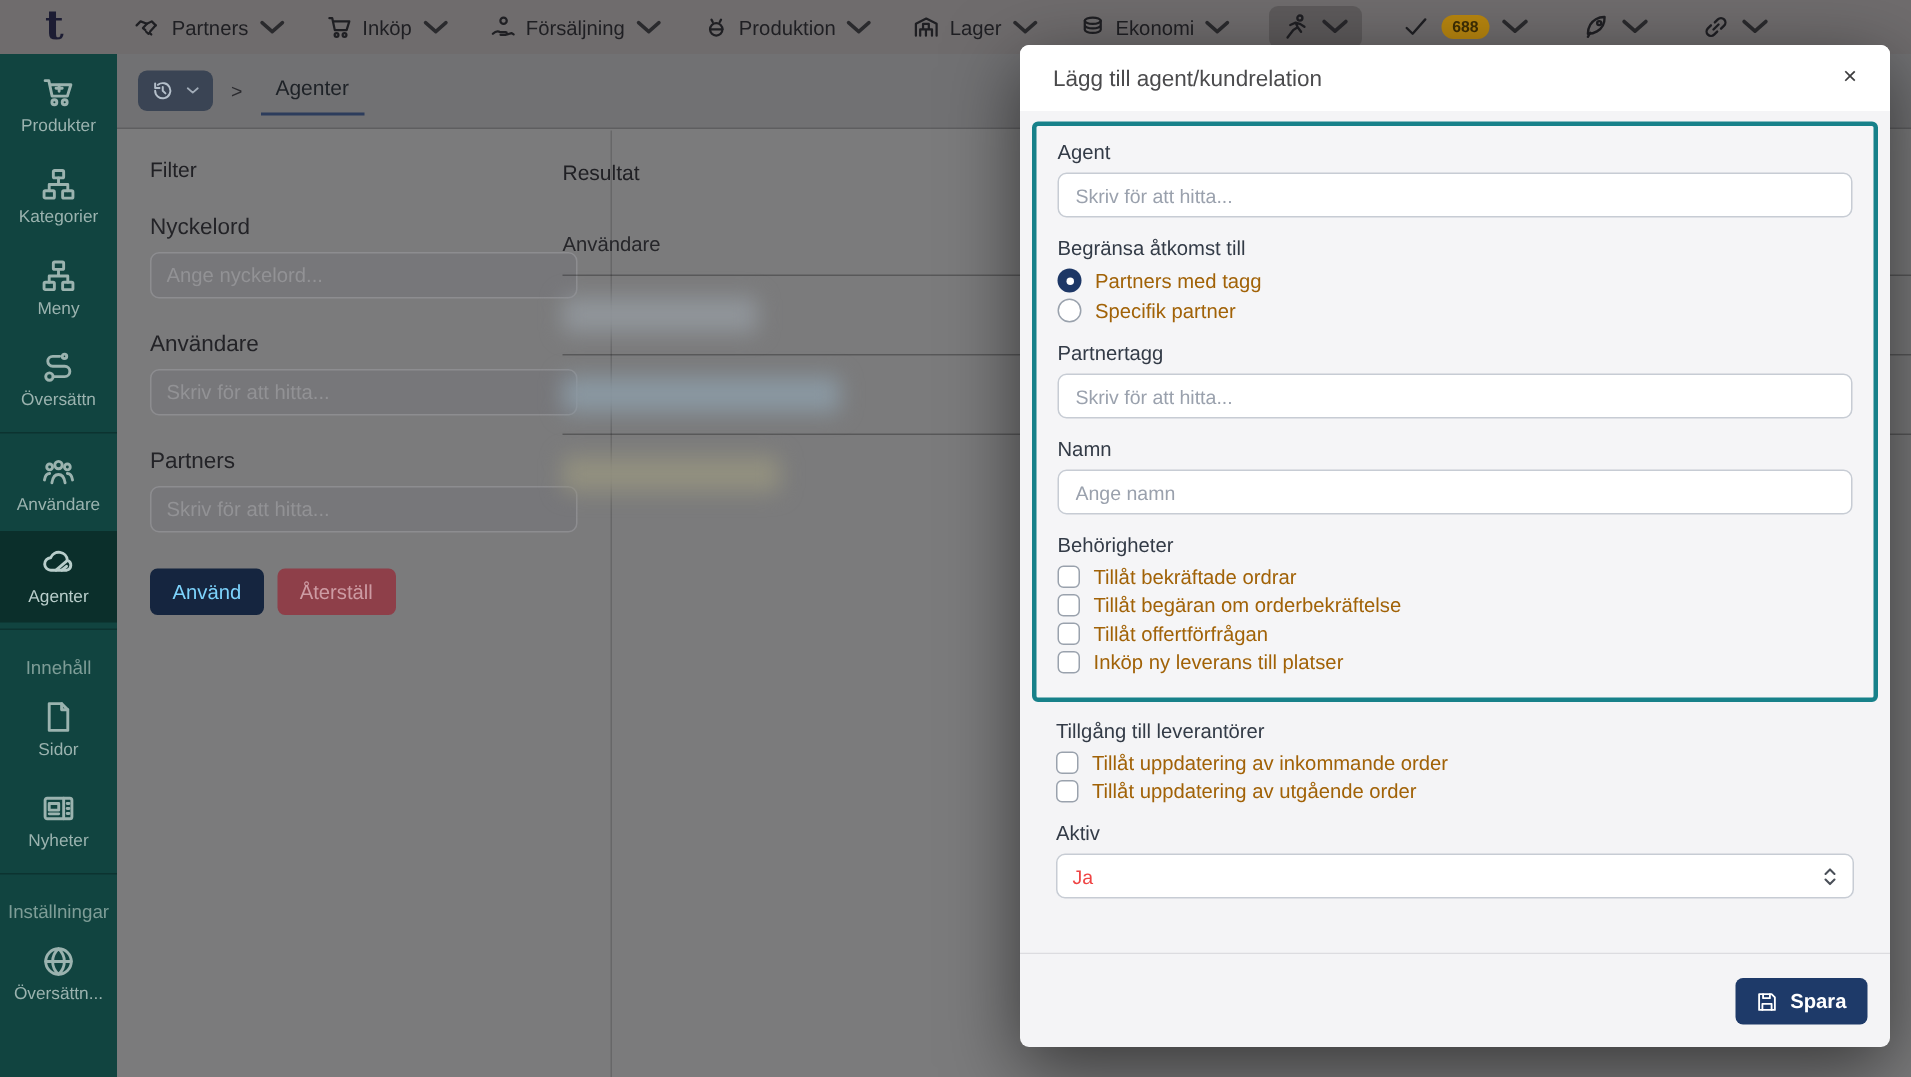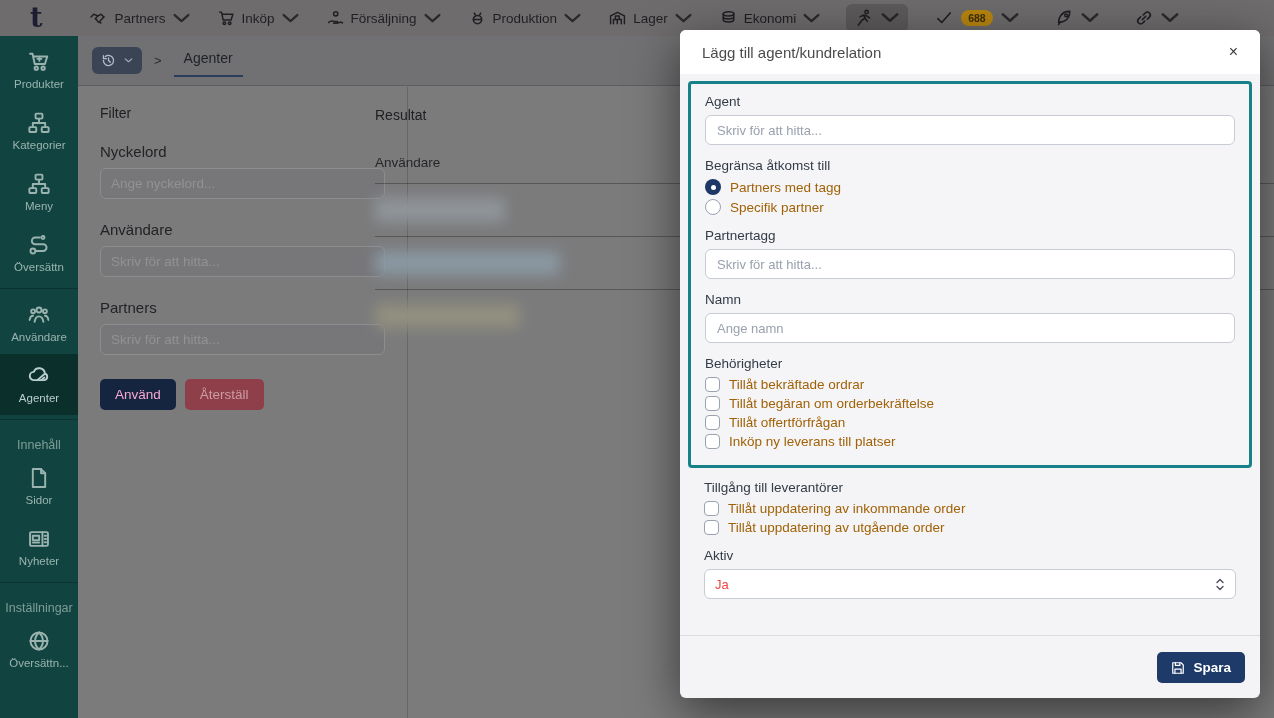--- a/index.html
+++ b/index.html
@@ -46,21 +46,21 @@
 
   .filter-panel { position:absolute; left:0; top:51px; width:330px; bottom:0;
                   border-right:1px solid rgba(0,0,0,0.16); padding:18px 22px; }
   .panel-title { font-size:14px; color:#202024; }
   .f-label { font-size:15px; color:#232327; margin:22px 0 8px; }
   .f-input { width:100%; height:31px; background:#77777a; border:1px solid #8d8d90; border-radius:6px;
              padding:0 10px; font-size:13.5px; color:#515154; font-family:inherit; }
   .f-input::placeholder { color:#929295; opacity:1; }
   .f-btnrow { display:flex; gap:9px; margin-top:24px; }
   .btn { border:none; border-radius:5px; font-size:13.5px; padding:8px 15px; cursor:pointer; font-family:inherit; }
-  .btn-apply { background:#15253f; color:#f9a8d4; }
+  .btn-apply { background:#15253f; color:#7dd3fc; }
   .btn-reset { background:#8e3f49; color:#cd9ba3; }
 
   .results-panel { position:absolute; left:281px; top:51px; right:0; bottom:0; padding:20px 0 0 16px; }
   .res-title { font-size:14px; color:#202024; margin-bottom:32px; }
   .res-col { font-size:13.5px; color:#26262a; margin-bottom:13px; }
   .res-row { height:53px; border-top:1px solid rgba(0,0,0,0.28); display:flex; align-items:center; }
   .blur-blob { height:24px; border-radius:4px; filter:blur(7px); }
   .blob-a { width:130px; background:#90959a; }
   .blob-b { width:185px; background:#8a98a2; }
   .blob-c { width:145px; background:#92907f; }

